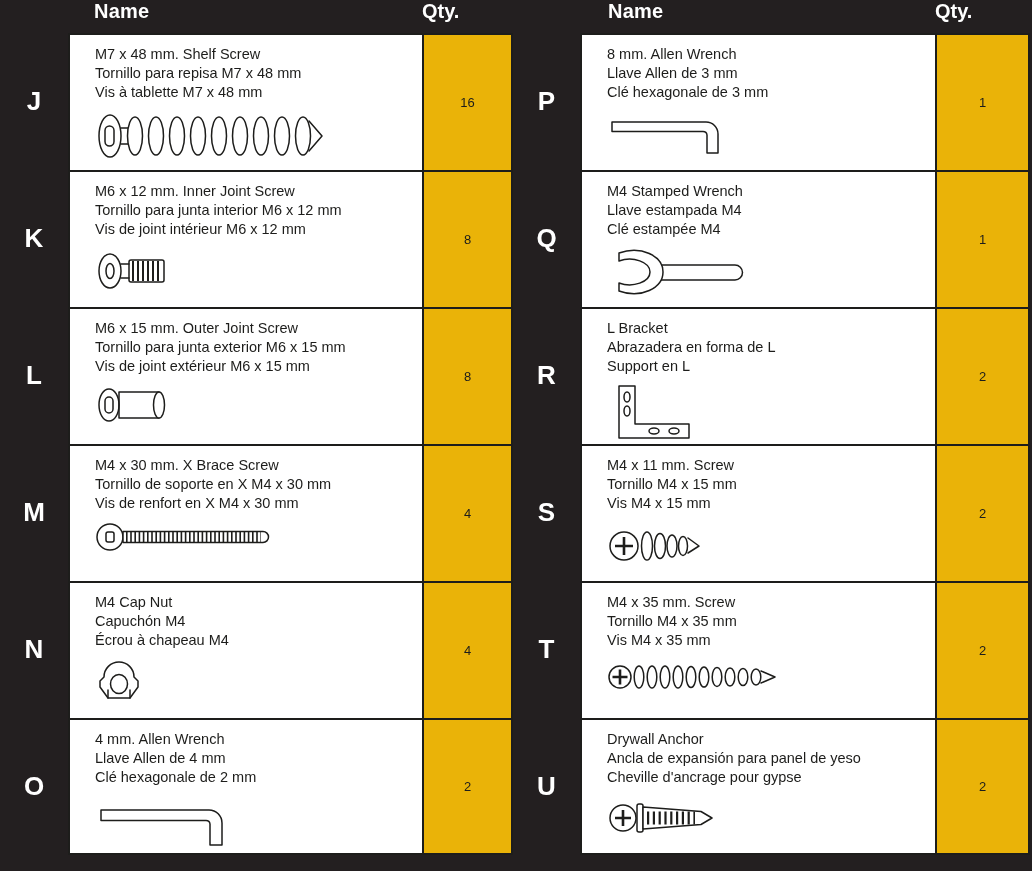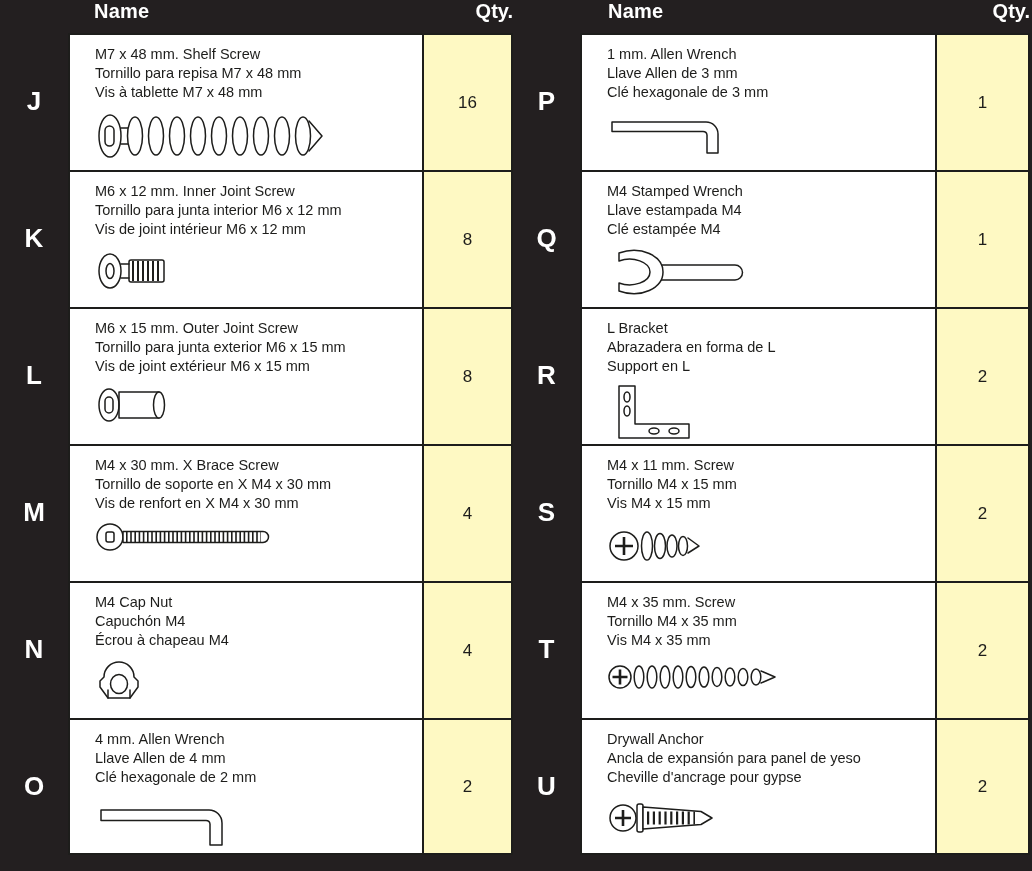--- a/index.html
+++ b/index.html
@@ -20,21 +20,21 @@
     display: flex;
     align-items: center;
     color: #ffffff;
     font-weight: bold;
     font-size: 20px;
     padding-bottom: 10px;
   }
   .header .spacer-l { width: 68px; }
   .header .spacer-r { width: 67px; }
   .header .h-name { flex: 1; padding-left: 26px; letter-spacing: .2px; }
-  .header .h-qty  { width: 91px; text-align: right; }
+  .header .h-qty  { width: 91px; text-align: left; }
   .group.right .header .h-name { padding-left: 28px; }
   .group.right .header .h-qty  { width: 95px; }
 
   .body { display: flex; flex: 1; }
   .letters { display: flex; flex-direction: column; }
   .group.left  .letters { width: 68px; }
   .group.right .letters { width: 67px; }
   .letter-cell {
     height: 137px;
     display: flex; align-items: center; justify-content: center;
@@ -42,24 +42,24 @@
   }
 
   .rows { flex: 1; display: flex; flex-direction: column; justify-content: space-between; }
   .row { display: flex; height: 137px; }
   .cell-name {
     flex: 1; background: #ffffff;
     border-left: 2px solid #1d1d1b; border-top: 2px solid #1d1d1b;
     padding: 10px 8px 0 25px;
   }
   .cell-qty {
-    background: #fef9c3; width: 91px;
+    background: #eab308; width: 91px;
     border-left: 2px solid #1d1d1b; border-top: 2px solid #1d1d1b; border-right: 2px solid #1d1d1b;
     display: flex; align-items: center; justify-content: center;
-    font-size: 17px;
+    font-size: 13px;
   }
   .group.right .cell-qty { width: 95px; }
   .row:last-child .cell-name, .row:last-child .cell-qty { border-bottom: 2px solid #1d1d1b; }
 
   .part-line { font-size: 14.5px; line-height: 19px; font-weight: 500; }
   .icon-wrap { margin-top: 6px; }
   svg { display: block; }
   .sketch      { stroke: #1d1d1b; stroke-width: 1.5; fill: none;    stroke-linejoin: round; stroke-linecap: round; }
   .sketch-fill { stroke: #1d1d1b; stroke-width: 1.5; fill: #ffffff; stroke-linejoin: round; }
   .hatch { stroke: #1d1d1b; fill: none; }
@@ -211,21 +211,21 @@
         <div class="letter-cell">Q</div>
         <div class="letter-cell">R</div>
         <div class="letter-cell">S</div>
         <div class="letter-cell">T</div>
         <div class="letter-cell">U</div>
       </div>
       <div class="rows">
 
         <div class="row">
           <div class="cell-name">
-            <div class="part-line">1 mm. Allen Wrench</div>
+            <div class="part-line">8 mm. Allen Wrench</div>
             <div class="part-line">Llave Allen de 3 mm</div>
             <div class="part-line">Clé hexagonale de 3 mm</div>
             <div class="icon-wrap">
               <svg width="132" height="50" viewBox="0 0 132 50">
                 <path class="sketch-fill" d="M5 14 H99 A12 12 0 0 1 111 26 V45 H100 V27 A4 4 0 0 0 96 23.5 H5 Z"></path>
               </svg>
             </div>
           </div>
           <div class="cell-qty">1</div>
         </div>

